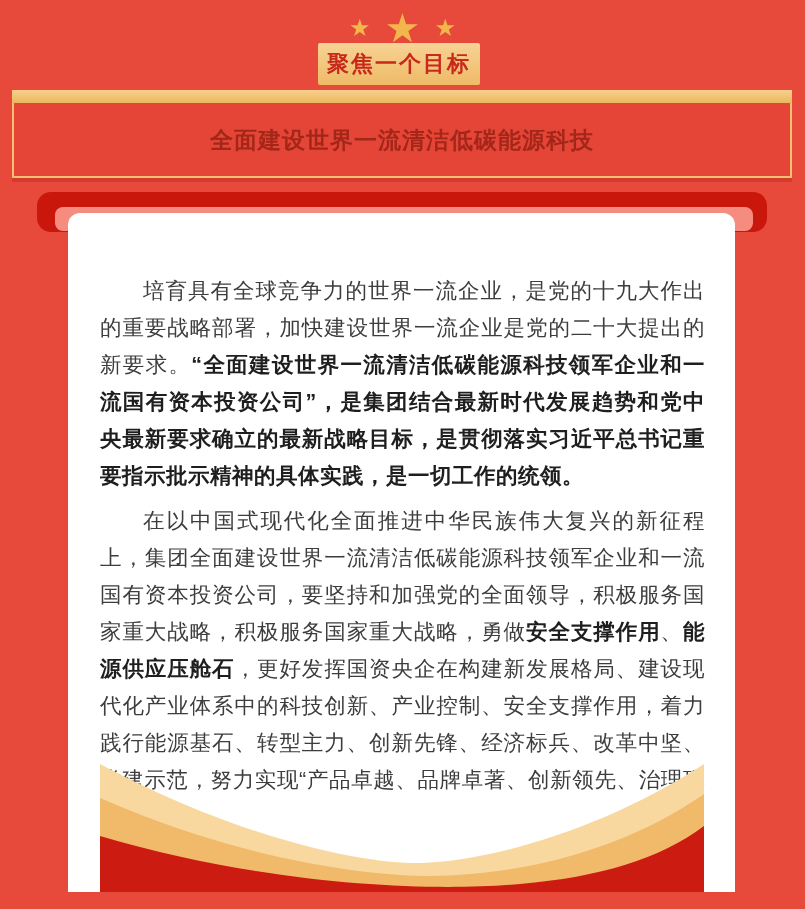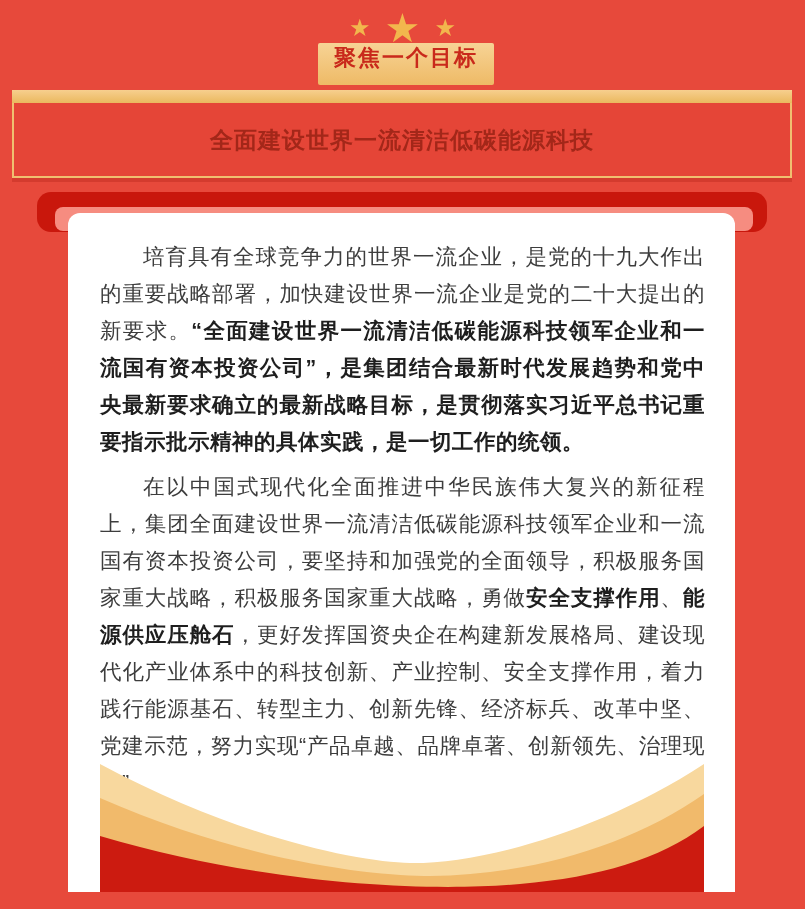--- a/index.html
+++ b/index.html
@@ -16,23 +16,23 @@
   .stars{
     position:absolute;top:0;left:0;width:100%;height:46px;
     display:flex;justify-content:center;align-items:flex-end;
     gap:14px;pointer-events:none;
   }
   .star{color:#f2b64d;line-height:1;}
   .star.small{font-size:24px;transform:translateY(-6px);}
   .star.big{font-size:40px;transform:translateY(2px);}
   
   .tag-box{
-    position:absolute;left:318px;top:43px;width:176px;height:42px;
+    position:absolute;left:318px;top:43px;width:162px;height:42px;
     background:linear-gradient(180deg,#f7d395 0%,#eeba66 100%);
-    display:flex;align-items:flex-start;justify-content:center;
+    display:flex;align-items:center;justify-content:center;
     border-radius:2px;z-index:3;
   }
   .tag-box span{
     font-size:22px;font-weight:bold;color:#c9291b;letter-spacing:2px;
   }
   
   .banner{
     position:absolute;left:12px;top:90px;width:780px;height:88px;
     background:#e54537;
     border:2px solid #f0bf70;border-top:none;box-sizing:border-box;
@@ -57,21 +57,21 @@
     background:#c9170c;border-radius:14px;z-index:1;
   }
   .salmon-bar{
     position:absolute;left:55px;top:207px;width:698px;height:24px;
     background:#f68c80;border-radius:8px;z-index:2;
   }
   
   .card{
     position:absolute;left:68px;top:213px;width:667px;height:679px;
     background:#ffffff;border-radius:12px 12px 0 0;z-index:3;
-    box-sizing:border-box;padding:26px 30px 0 32px;
+    box-sizing:border-box;padding:60px 30px 0 32px;
   }
   .card p{
     margin:0 0 8px 0;
     font-size:21.5px;line-height:37px;color:#3d3d3d;
     text-align:justify;text-indent:2em;
     letter-spacing:0.5px;
   }
   .card p b{color:#1e1e1e;}
   
   .wave{

